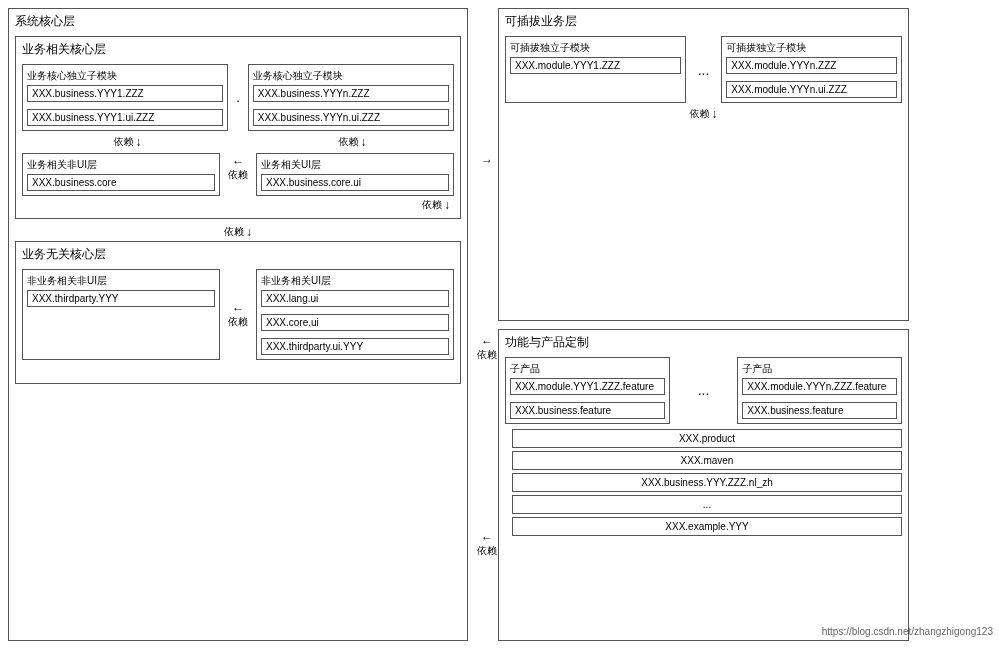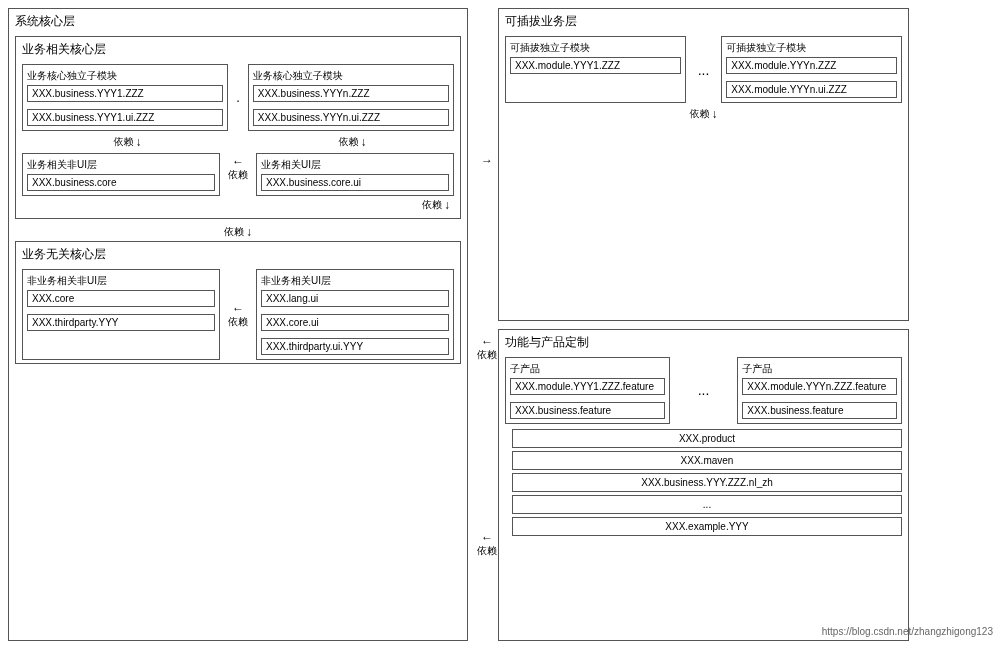--- a/index.html
+++ b/index.html
@@ -92,21 +92,21 @@
       flex: 1;
     }
     .ui-box {
       border: 1px solid #555;
       padding: 4px;
       flex: 1;
     }
     
     .biz-unrelated {
       border: 1px solid #555;
-      padding: 4px 6px 3px 6px;
+      padding: 4px 6px 23px 6px;
     }
     .unrelated-modules-row {
       display: flex;
       gap: 6px;
     }
 
     
     .pluggable-layer {
       border: 1px solid #555;
       padding: 4px 6px 6px 6px;
@@ -216,21 +216,20 @@
       <div style="display:flex;align-items:center;justify-content:center;gap:2px;margin:2px 0;">
         <span style="font-size:10px;">依赖</span>
         <span style="font-size:12px;">↓</span>
       </div>
 
       <div class="biz-unrelated">
         <div class="box-title">业务无关核心层</div>
         <div class="unrelated-modules-row">
           <div class="module-box">
             <div class="module-title">非业务相关非UI层</div>
-            <div class="data-item">XXX.core</div>
             <div class="data-item">XXX.thirdparty.YYY</div>
           </div>
           <div style="display:flex;align-items:center;justify-content:center;flex-direction:column;gap:1px;padding:0 2px;">
             <span style="font-size:12px;">←</span>
             <span style="font-size:10px;">依赖</span>
           </div>
           <div class="module-box">
             <div class="module-title">非业务相关UI层</div>
             <div class="data-item">XXX.lang.ui</div>
             <div class="data-item">XXX.core.ui</div>

